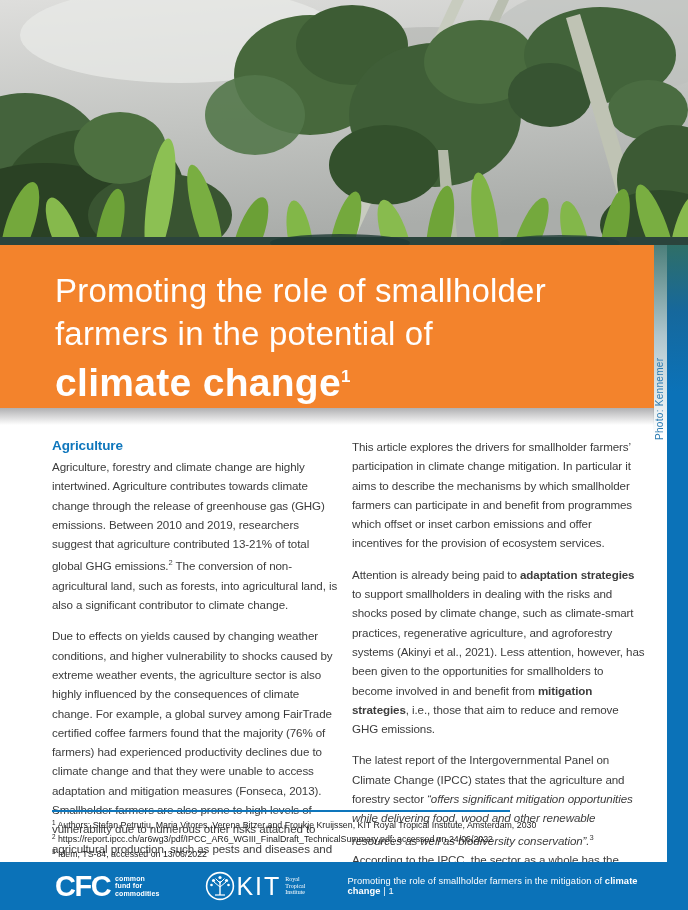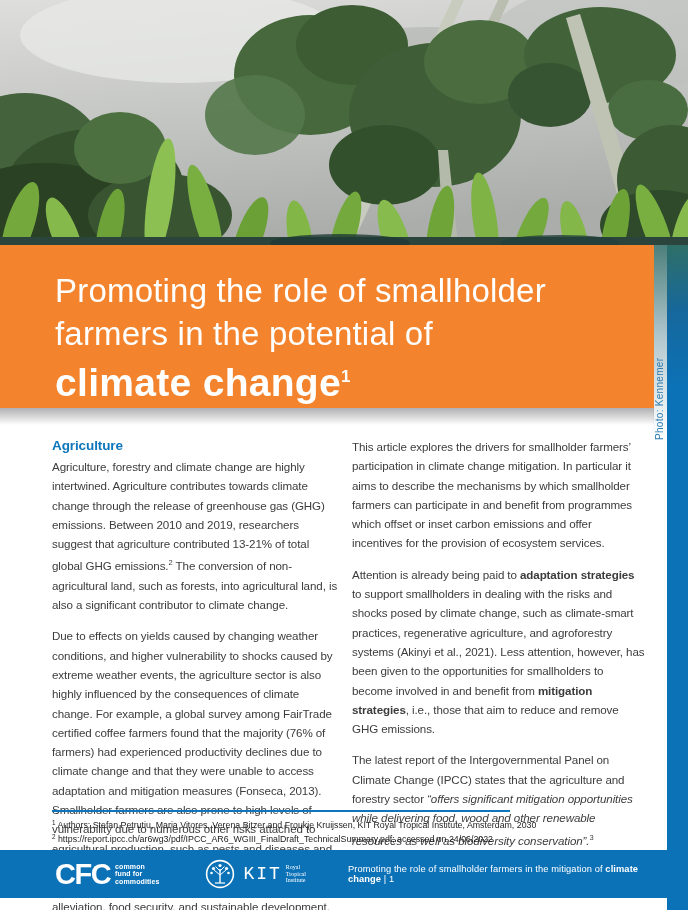--- a/index.html
+++ b/index.html
@@ -41,30 +41,30 @@
   .content b{font-weight:700;}
   .content i{font-style:italic;}
 
   
   .footnotes{position:absolute;top:810px;left:52px;width:590px;color:#1b1b1b;}
   .fn-rule{width:458px;border-top:2px solid #0e76bc;margin-bottom:5px;}
   .fn{font-size:8.8px;line-height:11.4px;letter-spacing:0;}
   .fn sup{font-size:6.3px;vertical-align:3px;}
 
   
-  .footer{position:absolute;bottom:12px;left:0;width:686px;height:48px;background:#0b72b8;
+  .footer{position:absolute;bottom:0;left:0;width:686px;height:48px;background:#0b72b8;
     display:flex;align-items:center;color:#ffffff;}
   .cfc-logo{display:flex;align-items:center;margin-left:55px;}
   .cfc-abbr{font-size:29px;font-weight:800;letter-spacing:-1.5px;line-height:29px;}
   .cfc-lines{display:flex;flex-direction:column;margin-left:5px;font-size:7px;
     line-height:7.6px;font-weight:700;letter-spacing:.1px;}
   .kit-logo{display:flex;align-items:center;margin-left:46px;}
   .kit-emblem{width:30px;height:30px;}
-  .kit-abbr{font-family:Liberation Mono, monospace;font-size:18px;letter-spacing:2px;
-    margin-left:8px;line-height:22px;}
+  .kit-abbr{font-family:Liberation Sans, sans-serif;font-size:25px;letter-spacing:2px;
+    margin-left:1px;line-height:22px;}
   .kit-lines{display:flex;flex-direction:column;margin-left:4px;
     font-family:"Liberation Serif",serif;font-size:6px;line-height:6.6px;}
   .footer-title{margin-left:auto;margin-right:26px;font-size:9.3px;letter-spacing:.1px;padding-left:42px;}
   .footer-title b{font-weight:700;}
 </style>
 </head>
 <body>
 
 <div class="page">
 

